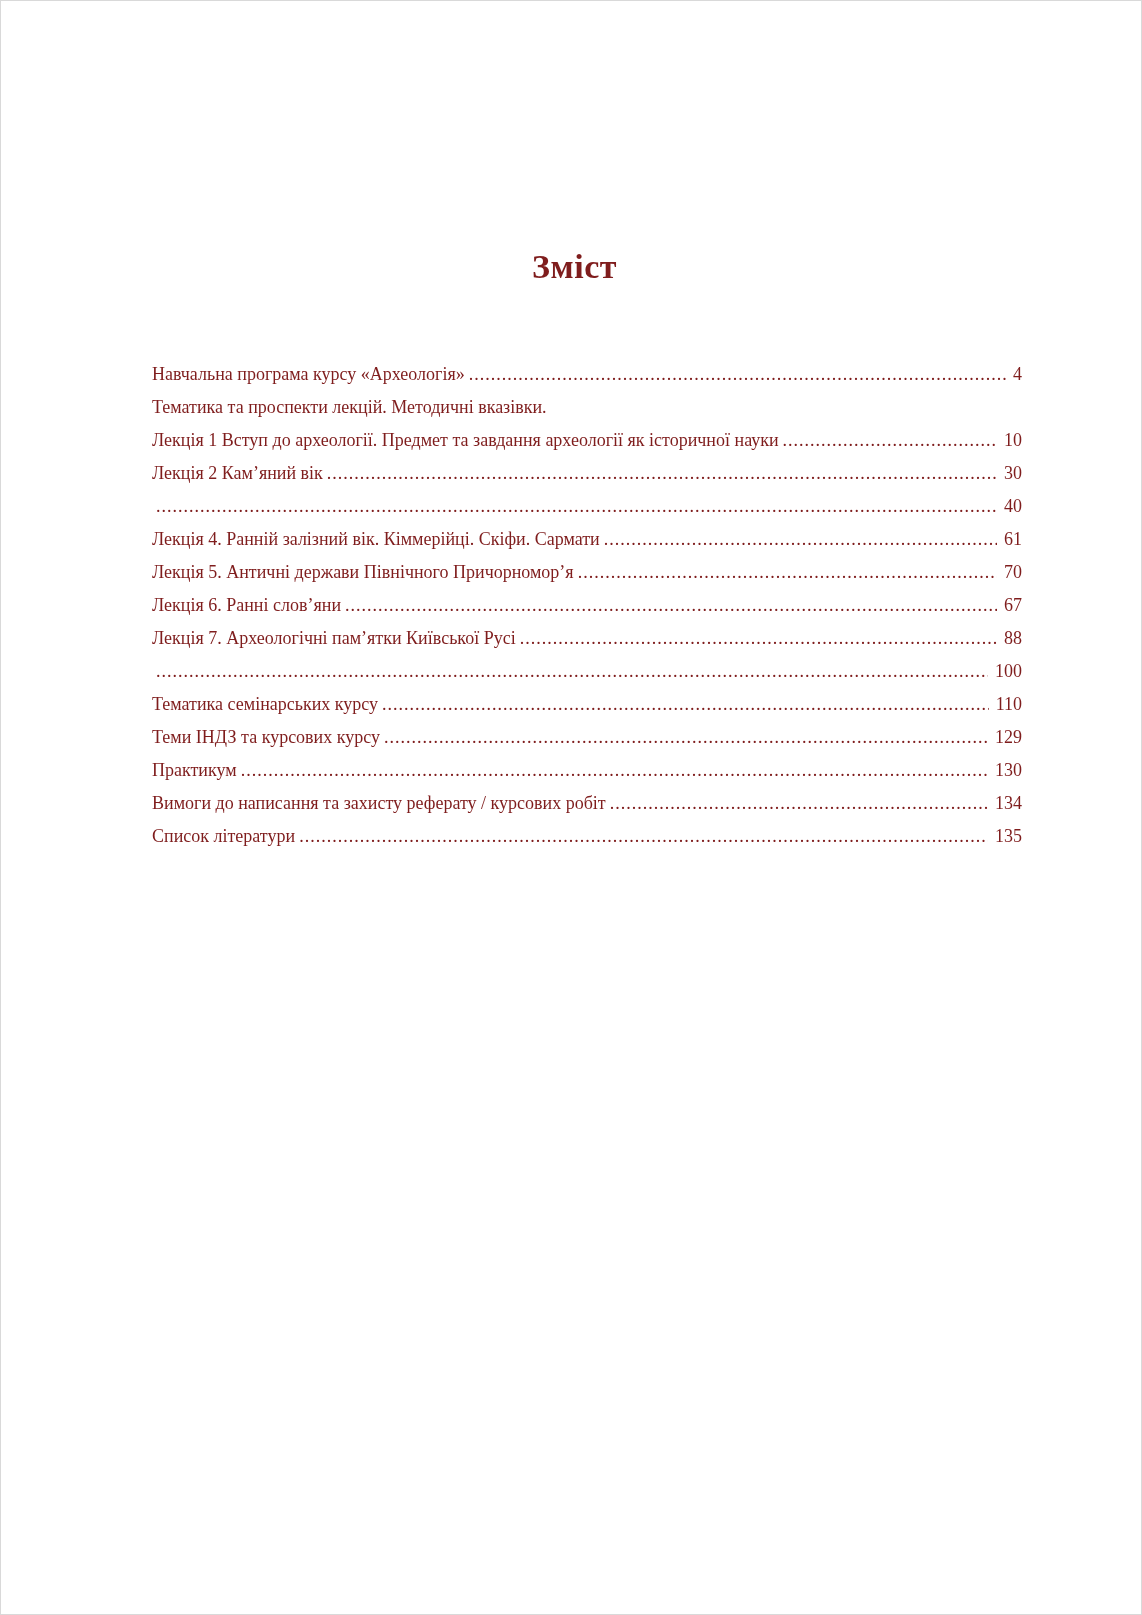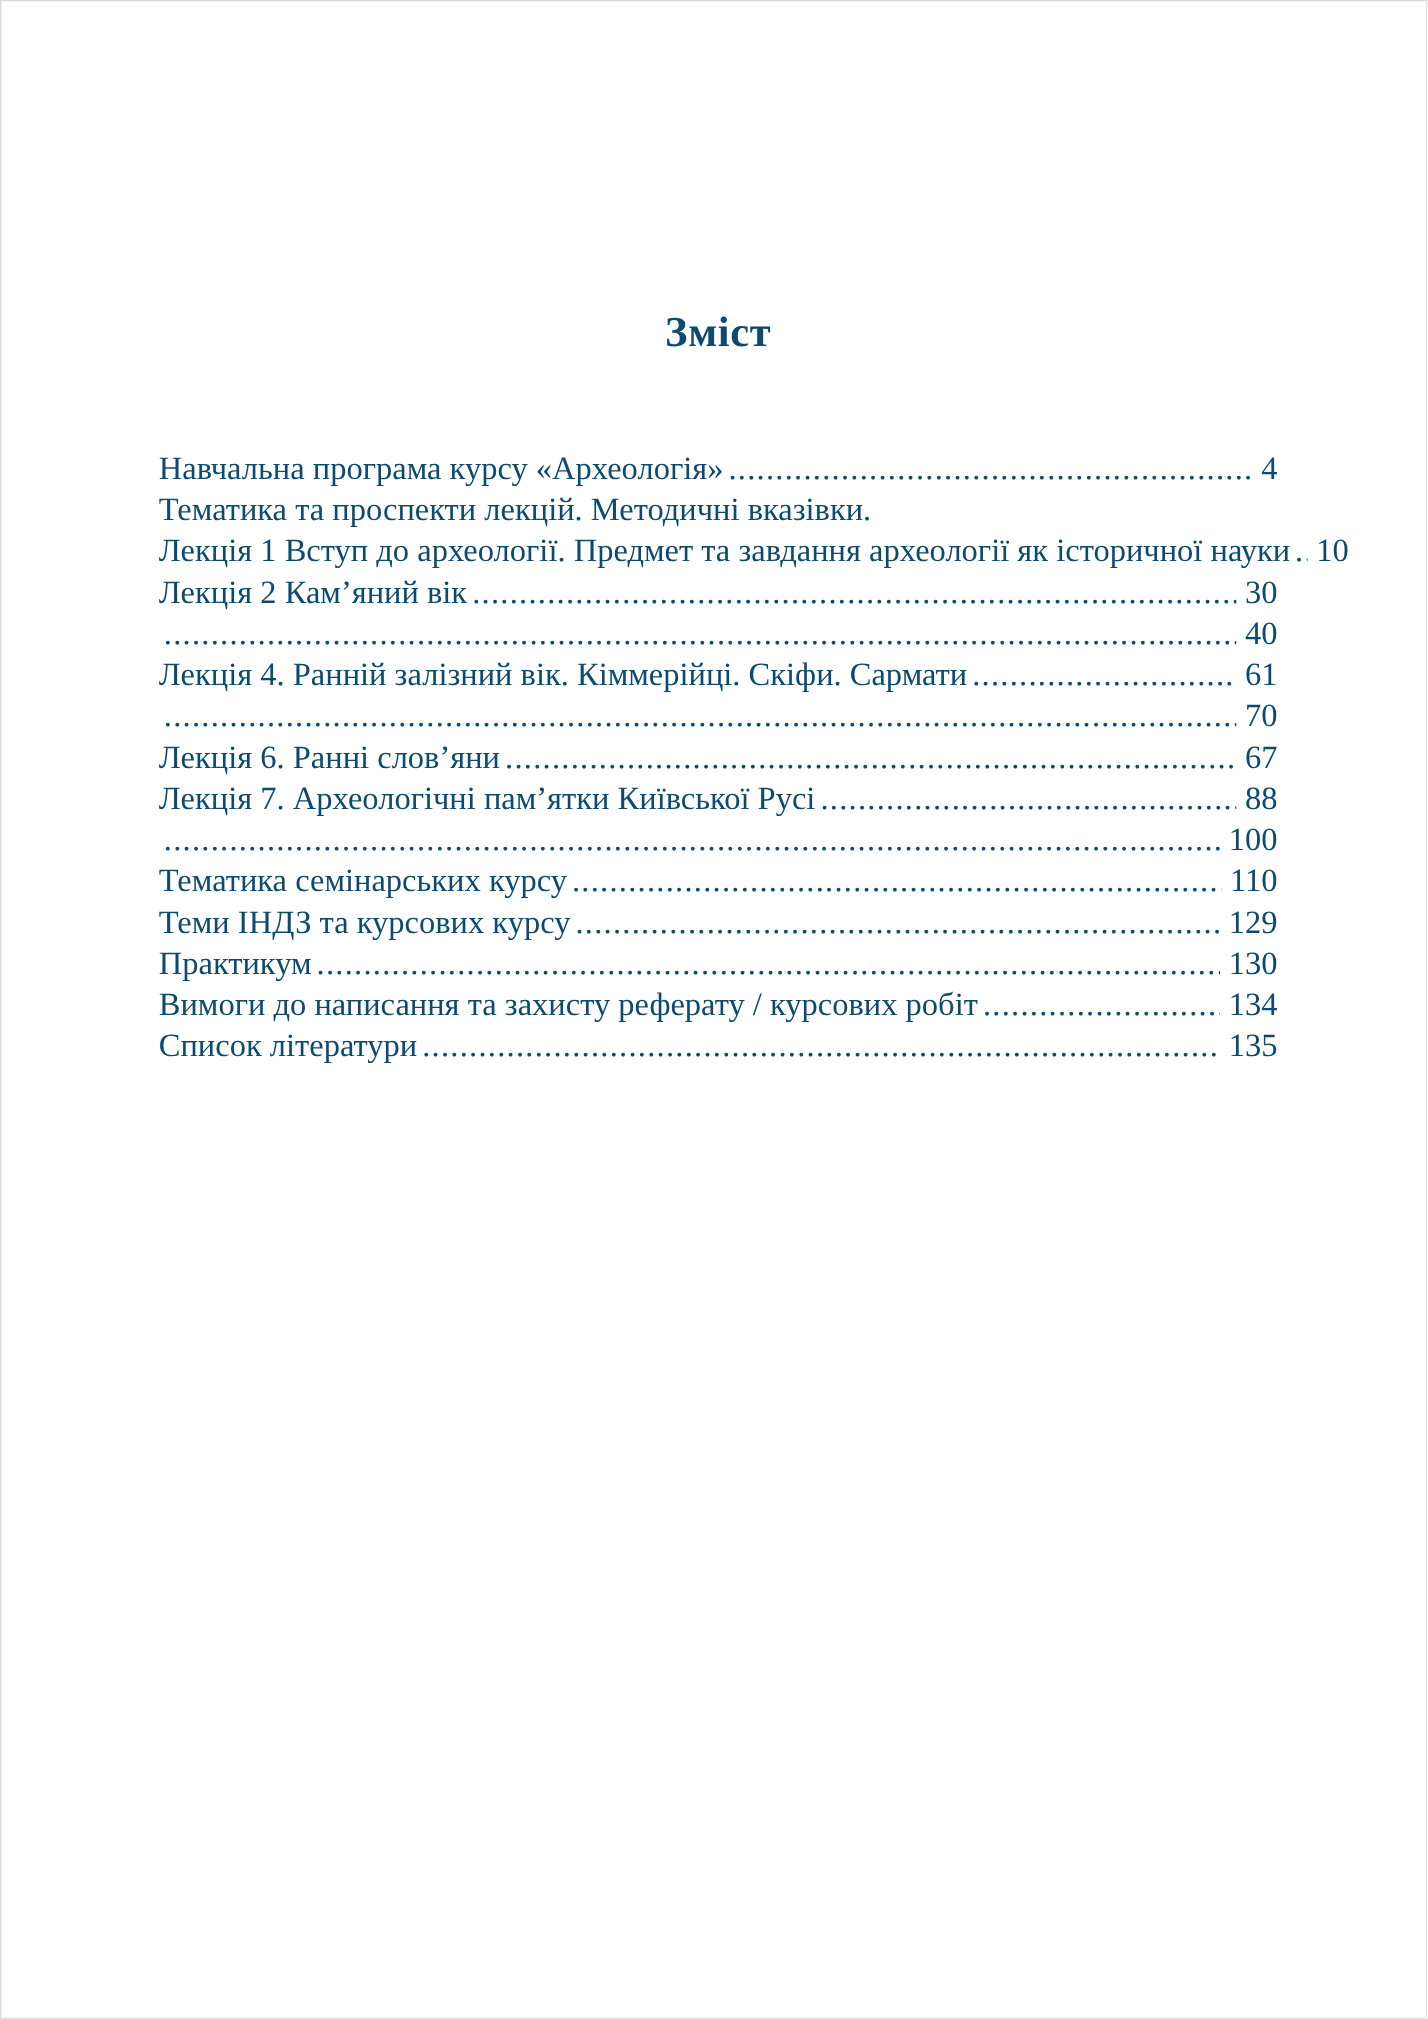--- a/index.html
+++ b/index.html
@@ -10,34 +10,35 @@
   }
   .page {
     position: relative;
     width: 1142px;
     height: 1615px;
     box-sizing: border-box;
     background: #ffffff;
     border: 1px solid #d9d9d9;
     padding: 246px 119px 0 126px;
     font-family: "Liberation Serif", "DejaVu Serif", serif;
-    color: #0c4a6e;
+    color: #7f1d1d;
     overflow: hidden;
   }
   .title {
     margin: 0;
     font-size: 34px;
     line-height: 40px;
     font-weight: bold;
     text-align: center;
     letter-spacing: 0.5px;
   }
   .toc {
     margin-top: 71px;
-    font-size: 26px;
+    font-size: 18px;
+    margin-left: 25px;
   }
   .row {
     display: flex;
     align-items: baseline;
     line-height: 33px;
     white-space: nowrap;
   }
   .row.centered {
     justify-content: flex-start;
   }
@@ -97,20 +98,21 @@
       <span class="pagenum">40</span>
     </div>
 
     <div class="row">
       <span class="label">Лекція 4. Ранній залізний вік. Кіммерійці. Скіфи. Сармати</span>
       <span class="leader"></span>
       <span class="pagenum">61</span>
     </div>
 
     <div class="row">
+      <span class="label">Лекція 5. Античні держави Північного Причорномор’я</span>
       <span class="leader"></span>
       <span class="pagenum">70</span>
     </div>
 
     <div class="row">
       <span class="label">Лекція 6. Ранні слов’яни</span>
       <span class="leader"></span>
       <span class="pagenum">67</span>
     </div>
 

